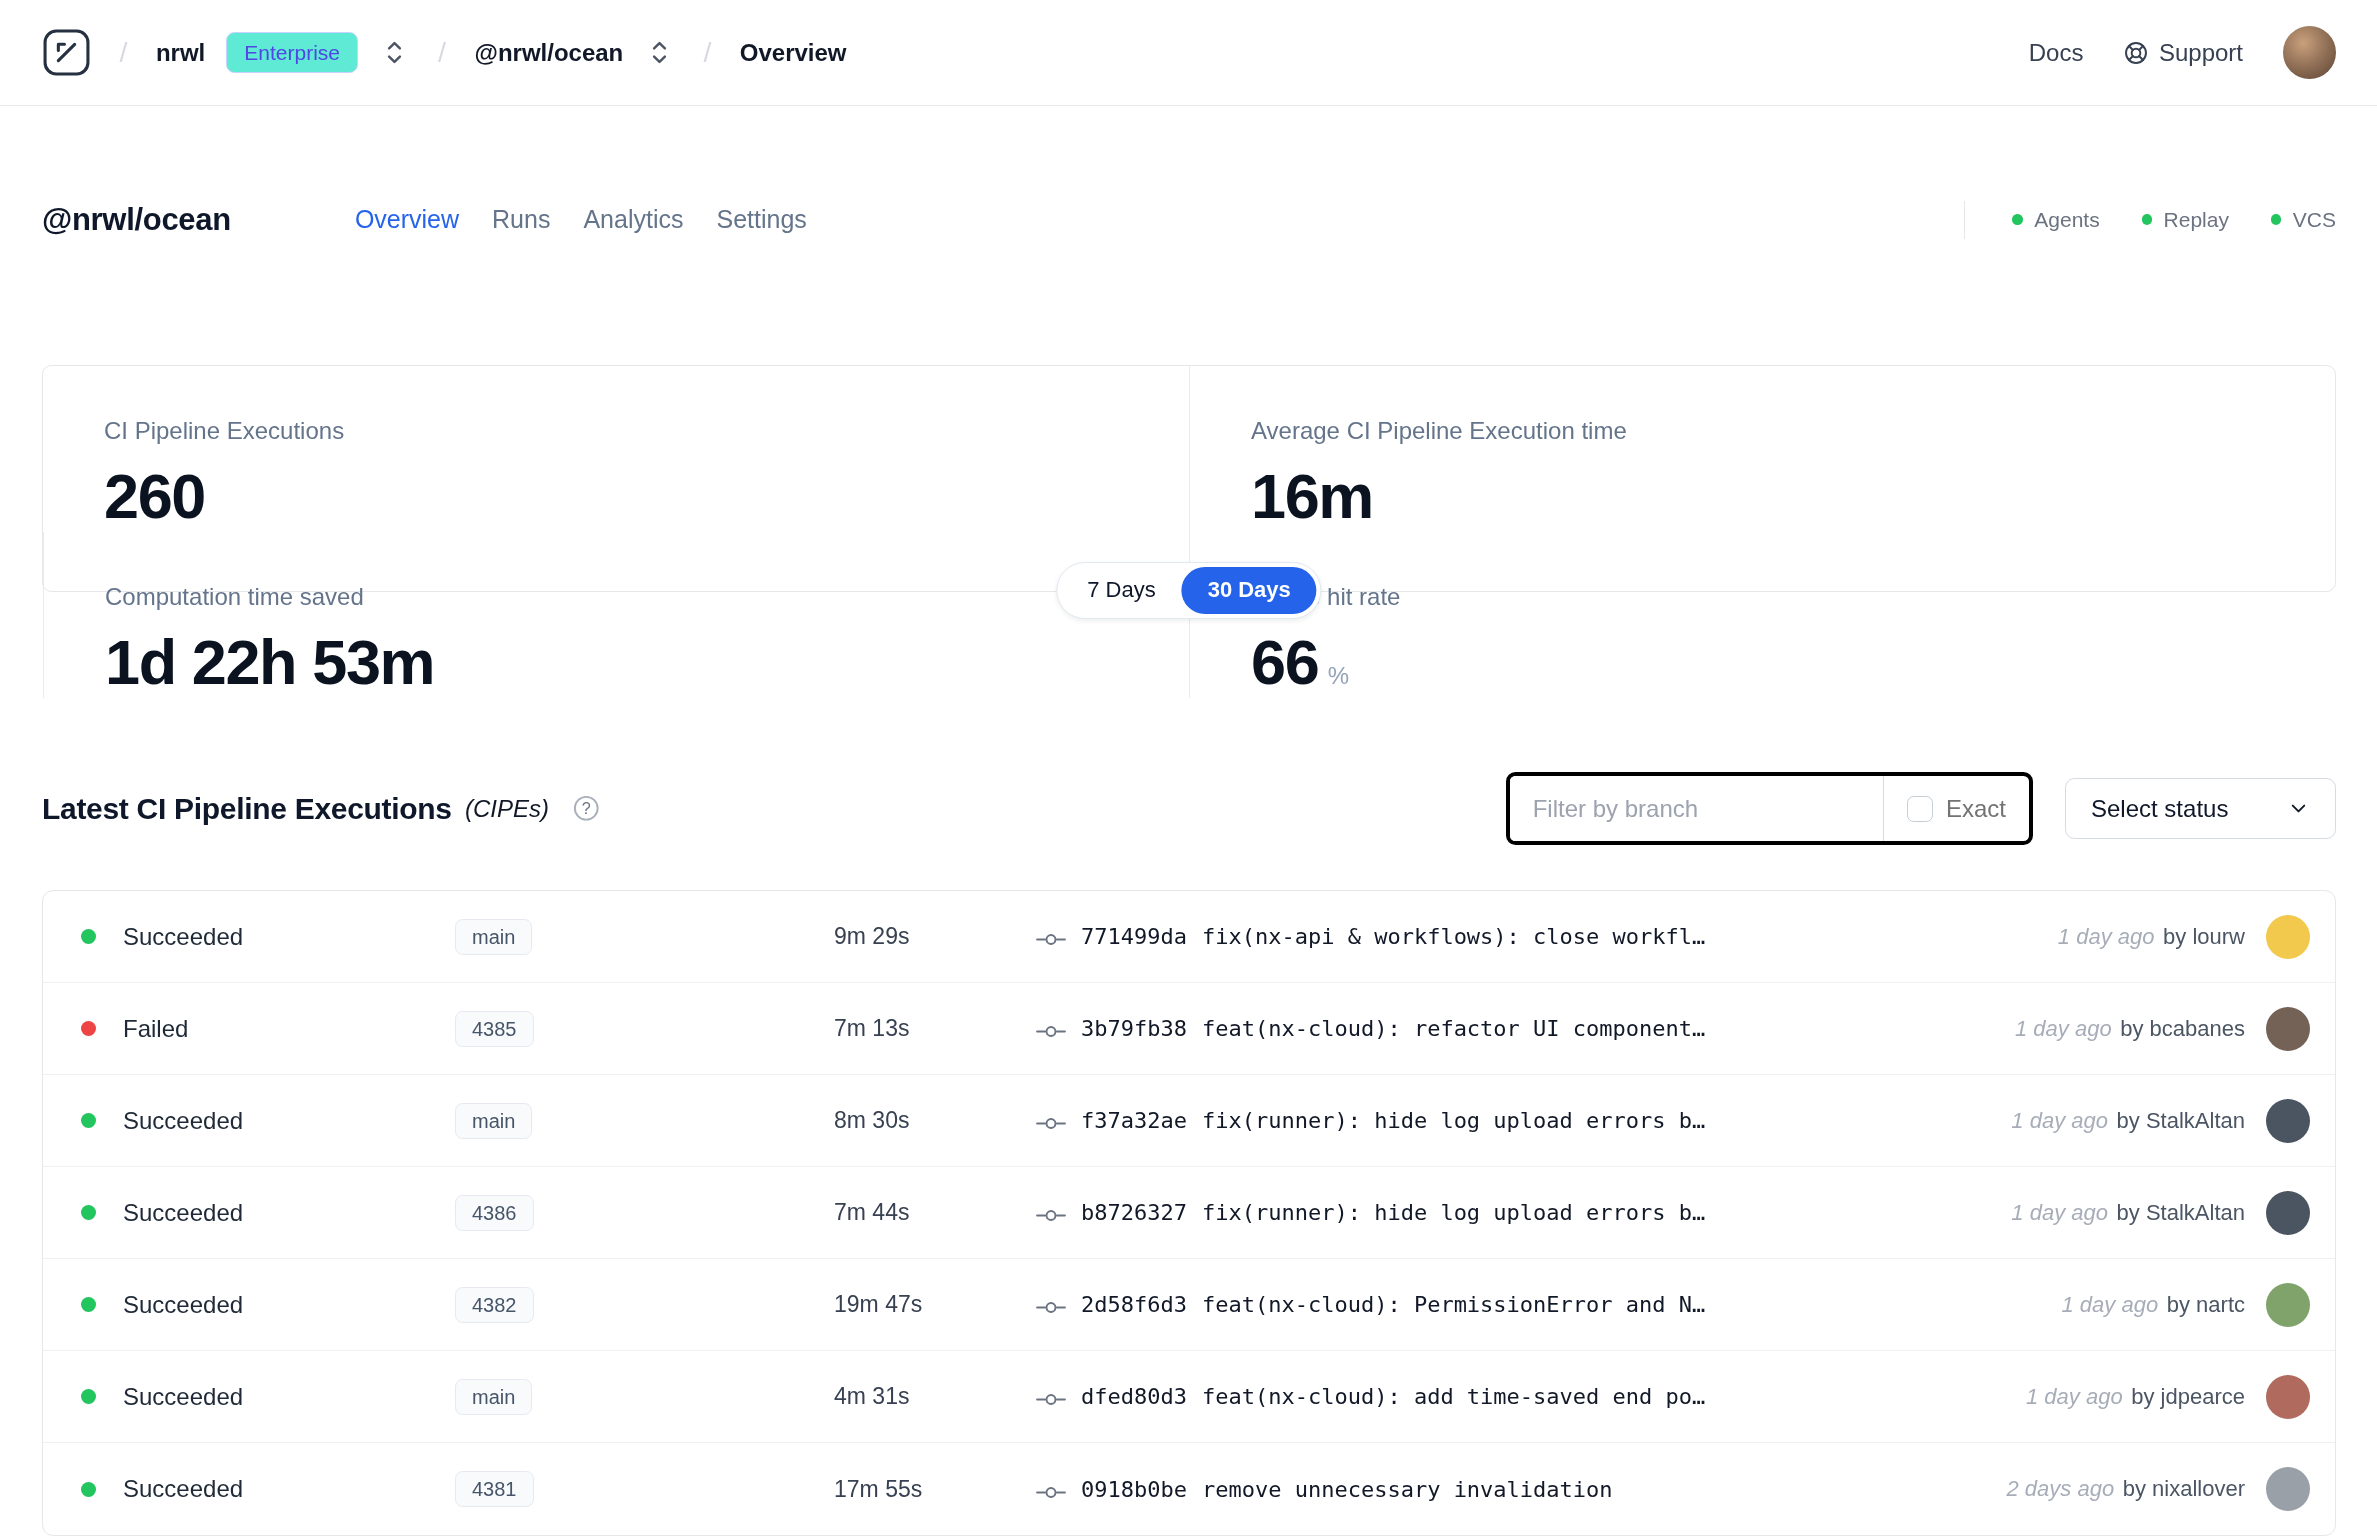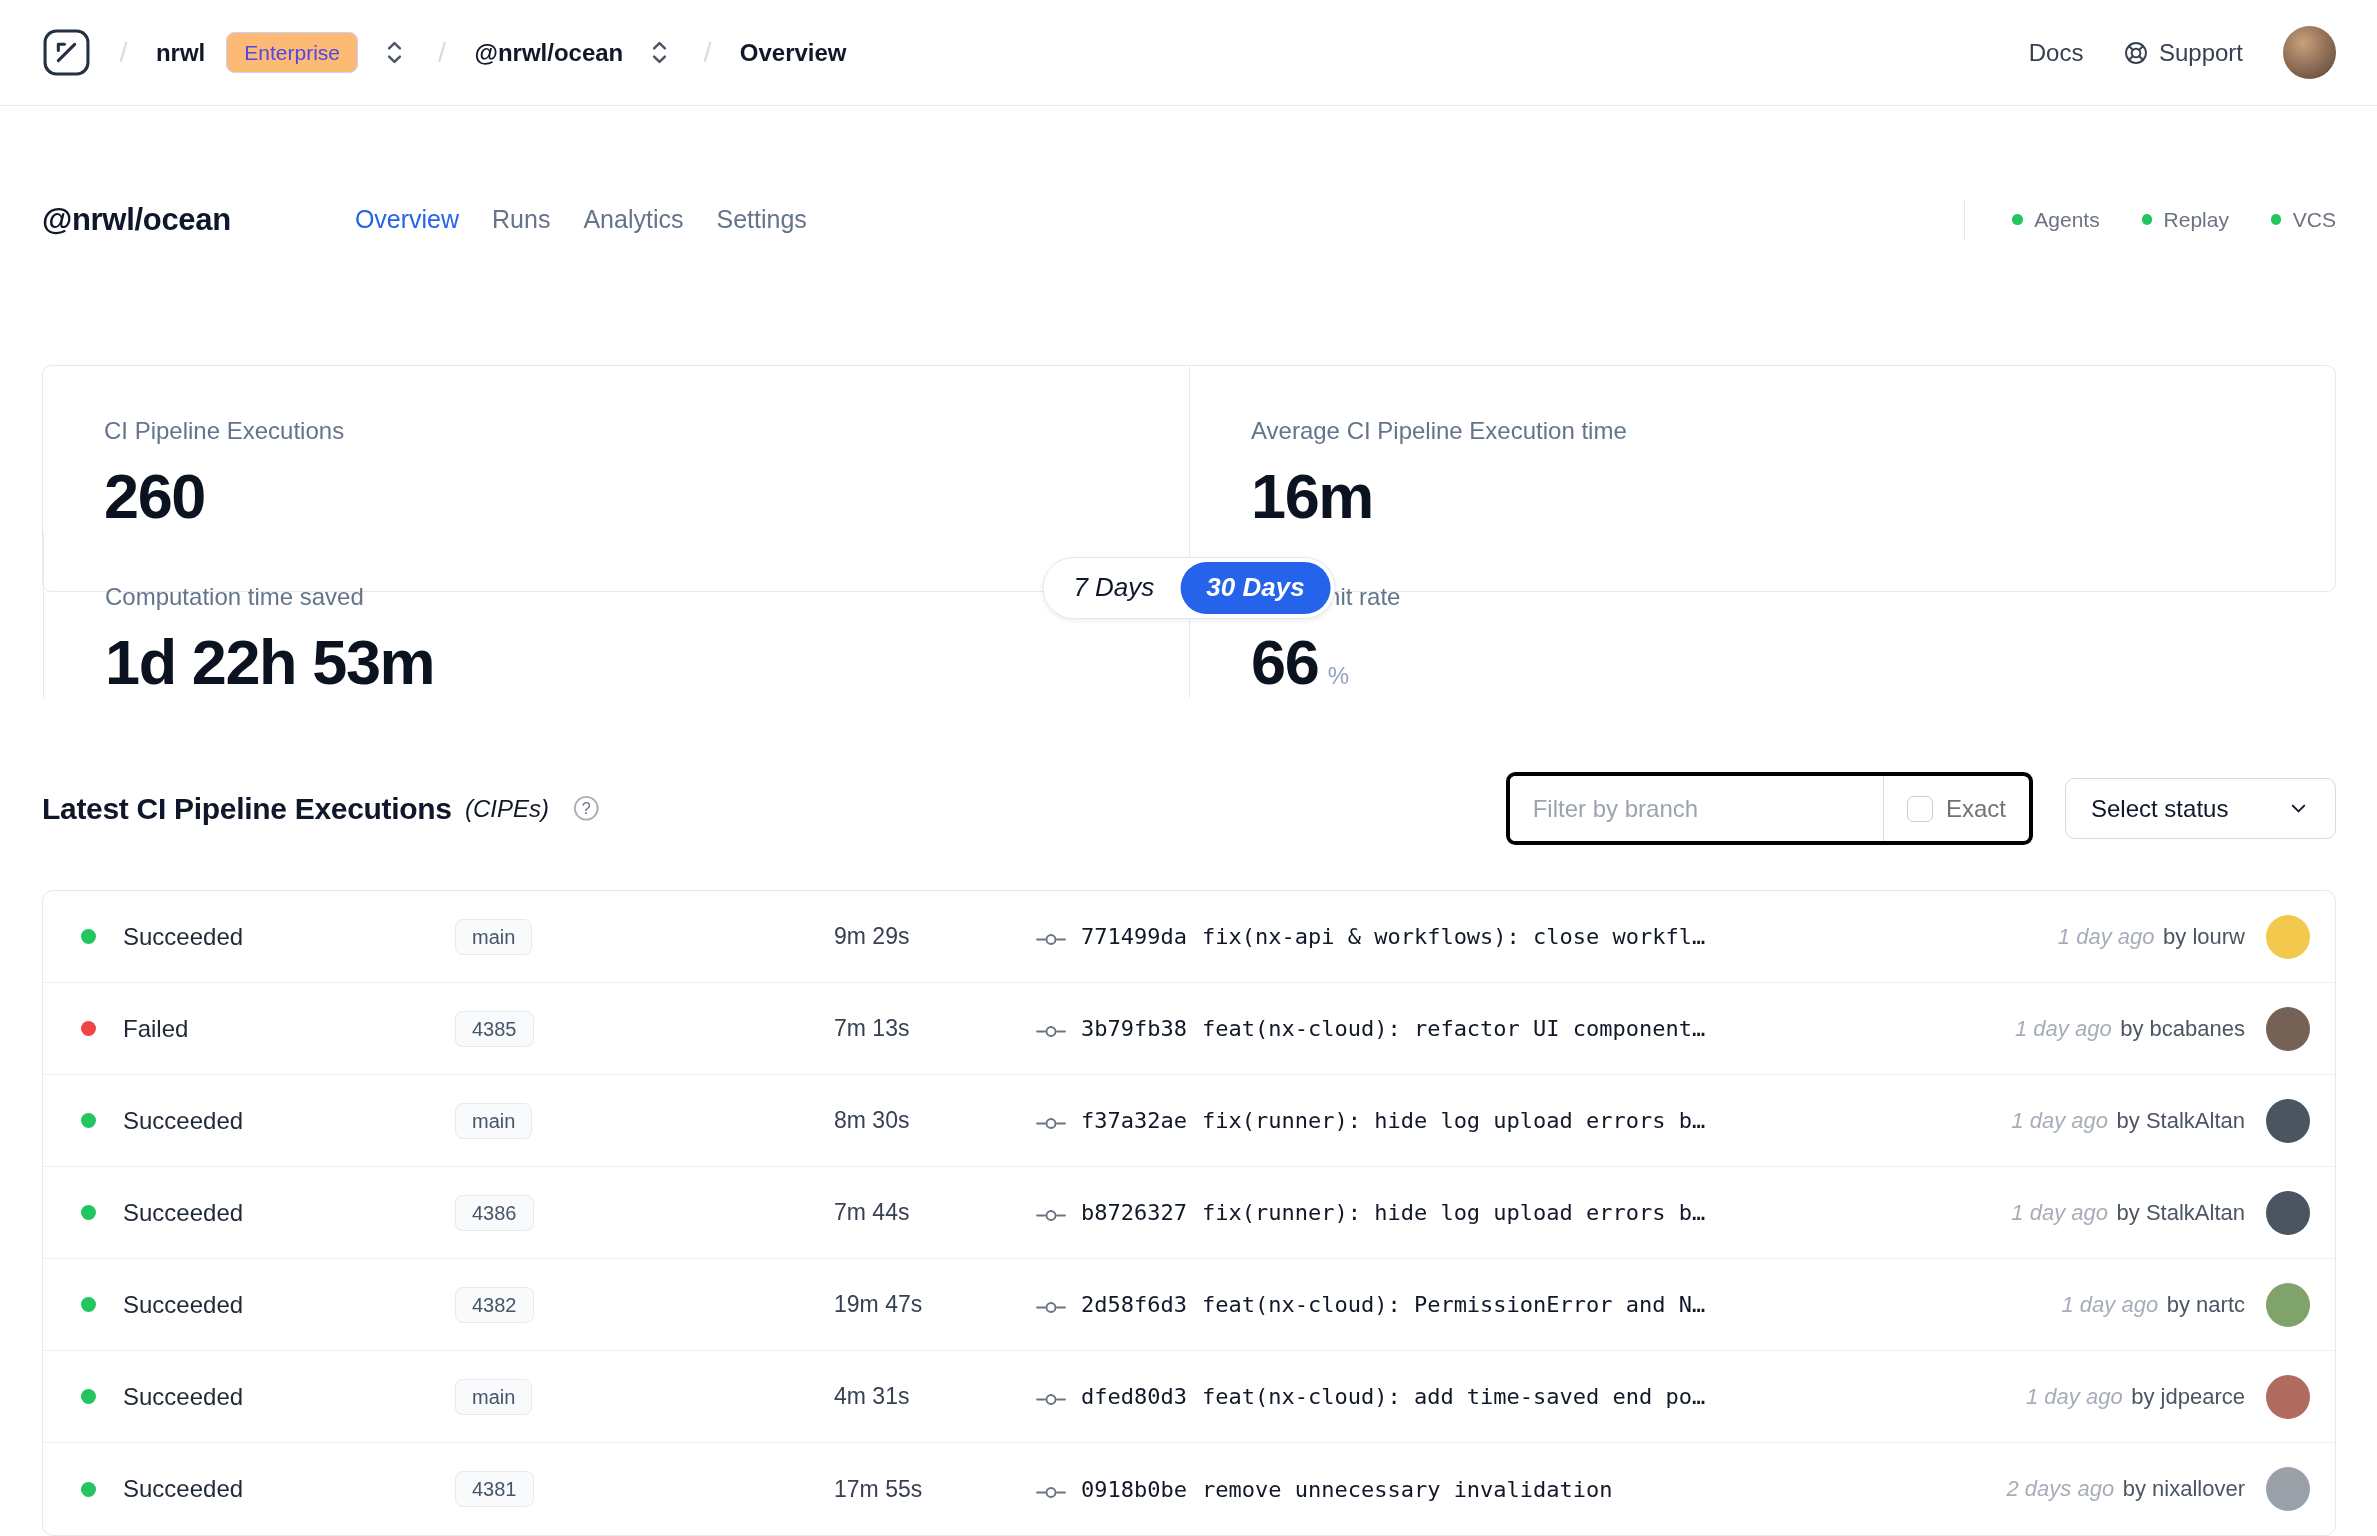--- a/index.html
+++ b/index.html
@@ -20,21 +20,21 @@
     border-bottom: 1px solid #e8eaee;
     display: flex; align-items: center; justify-content: space-between;
     padding: 0 42px;
   }
   .nav-left { display: flex; align-items: center; gap: 28.5px; }
   .logo { display: flex; align-items: center; }
   .sep { color: #d7dbe1; font-size: 28.5px; font-weight: 300; }
   .crumb { font-size: 24px; font-weight: 600; color: #111827; }
   .crumb-group { display: flex; align-items: center; gap: 21px; }
   .plan-badge {
-    background: #fdba74; color: #4f46e5; border: 1px solid #c7d2fe;
+    background: #5eead4; color: #4f46e5; border: 1px solid #c7d2fe;
     font-size: 21px; font-weight: 500;
     padding: 8.6px 17px; border-radius: 8.6px; line-height: 1;
   }
   .switcher { display: flex; align-items: center; padding: 3.8px; }
   .nav-right { display: flex; align-items: center; gap: 40px; }
   .nav-link { font-size: 24px; font-weight: 500; color: #374151; display: flex; align-items: center; gap: 9.5px; }
   .avatar { border-radius: 50%; }
   .nav-avatar {
     width: 53px; height: 53px;
     background: radial-gradient(circle at 38% 32%, #c9a07c 0%, #8a6a52 55%, #5c4434 100%);
@@ -65,21 +65,21 @@
   .stat-label { font-size: 24px; color: #64748b; }
   .stat-value { margin-top: 15px; font-size: 63px; font-weight: 700; color: #0b1220; letter-spacing: -1.4px; }
   .stat-suffix { font-size: 24px; font-weight: 400; color: #94a3b8; margin-left: 9.5px; letter-spacing: 0; }
 
   .range-toggle {
     position: absolute; left: 50%; bottom: -27.6px; transform: translateX(-50%);
     display: flex; align-items: center;
     background: #fff; border: 1px solid #e2e8f0; border-radius: 950px;
     padding: 3.8px; box-shadow: 0 1.9px 4.8px rgba(16,24,40,.08);
   }
-  .range-opt { font-size: 26px; font-weight: 500; color: #0f172a; padding: 10.5px 26px; border-radius: 950px; white-space: nowrap; font-style: italic; }
+  .range-opt { font-size: 22px; font-weight: 500; color: #0f172a; padding: 10.5px 26px; border-radius: 950px; white-space: nowrap; }
   .range-opt.active { background: #2563eb; color: #ffffff; font-weight: 600; }
 
   
   .cipe-header { display: flex; align-items: center; margin: 186px 42px 0; height: 61px; }
   .cipe-title-group { display: flex; align-items: center; gap: 13.3px; }
   .cipe-title { font-size: 30px; font-weight: 700; color: #0f172a; letter-spacing: -0.3px; }
   .cipe-subtitle { font-size: 24px; font-style: italic; font-weight: 500; color: #111827; }
   .help-icon { margin-left: 9.5px; display: flex; }
   .cipe-controls { margin-left: auto; display: flex; align-items: center; gap: 32px; }
   .filter-group { display: flex; align-items: stretch; height: 73px; border: 4px solid #000000; border-radius: 9.5px; background: #fff; overflow: hidden; }

